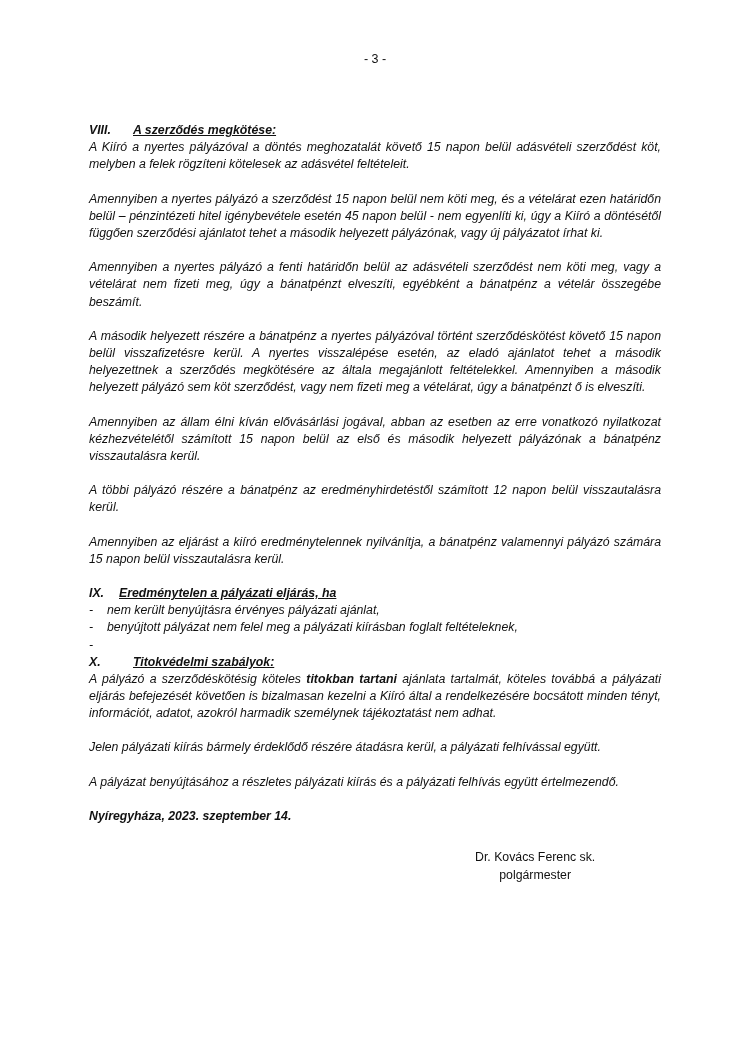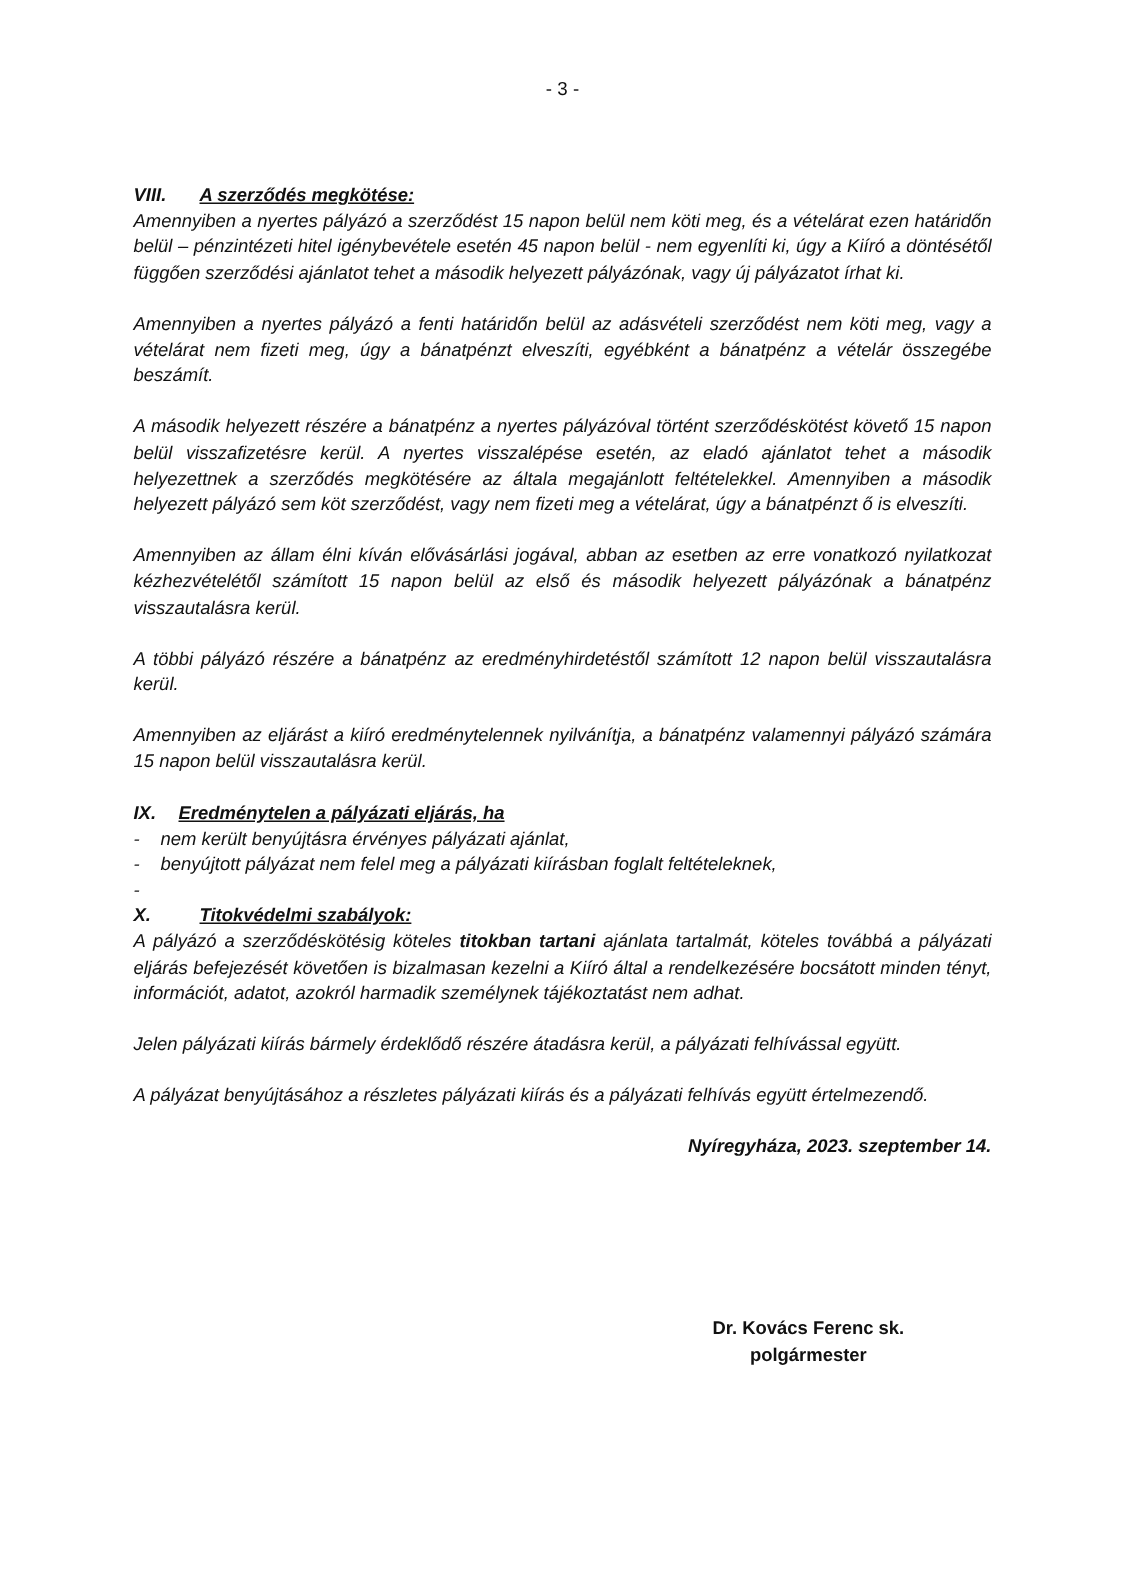--- a/index.html
+++ b/index.html
@@ -10,31 +10,32 @@
   .content { position: absolute; left: 89px; top: 122px; width: 572px; font-size: 12.3px; line-height: 17.2px; font-style: italic; }
   .heading { font-weight: bold; text-decoration: underline; margin: 0; }
   .heading .num { display: inline-block; width: 44px; }
   .heading.ix .num { width: 30px; }
   .heading.x .num { width: 44px; }
   p { margin: 0 0 17px 0; text-align: justify; }
   ul.list { list-style: none; margin: 0 0 17px 0; padding: 0; }
   ul.list li { position: relative; padding-left: 18px; }
   ul.list li .dash { position: absolute; left: 0; }
   .bold { font-weight: bold; }
-  .date { font-weight: bold; margin: 0; text-align: right; }
-  .signature { position: absolute; left: 475px; top: 849px; font-weight: bold; font-size: 12.3px; line-height: 17.5px; text-align: center; margin-top: 28px; }
+  .date { font-weight: bold; margin: 0; }
+  .signature { position: absolute; left: 475px; top: 849px; font-weight: normal; font-size: 12.3px; line-height: 17.5px; text-align: center; }
 </style>
 </head>
 <body>
 
 <div class="page-number">- 3 -</div>
 
 <div class="content">
 
   <div class="heading viii"><span class="num">VIII.</span><span>A szerződés megkötése:</span></div>
+  <p>A Kiíró a nyertes pályázóval a döntés meghozatalát követő 15 napon belül adásvételi szerződést köt, melyben a felek rögzíteni kötelesek az adásvétel feltételeit.</p>
   <p>Amennyiben a nyertes pályázó a szerződést 15 napon belül nem köti meg, és a vételárat ezen határidőn belül – pénzintézeti hitel igénybevétele esetén 45 napon belül - nem egyenlíti ki, úgy a Kiíró a döntésétől függően szerződési ajánlatot tehet a második helyezett pályázónak, vagy új pályázatot írhat ki.</p>
   <p>Amennyiben a nyertes pályázó a fenti határidőn belül az adásvételi szerződést nem köti meg, vagy a vételárat nem fizeti meg, úgy a bánatpénzt elveszíti, egyébként a bánatpénz a vételár összegébe beszámít.</p>
   <p>A második helyezett részére a bánatpénz a nyertes pályázóval történt szerződéskötést követő 15 napon belül visszafizetésre kerül. A nyertes visszalépése esetén, az eladó ajánlatot tehet a második helyezettnek a szerződés megkötésére az általa megajánlott feltételekkel. Amennyiben a második helyezett pályázó sem köt szerződést, vagy nem fizeti meg a vételárat, úgy a bánatpénzt ő is elveszíti.</p>
   <p>Amennyiben az állam élni kíván elővásárlási jogával, abban az esetben az erre vonatkozó nyilatkozat kézhezvételétől számított 15 napon belül az első és második helyezett pályázónak a bánatpénz visszautalásra kerül.</p>
   <p>A többi pályázó részére a bánatpénz az eredményhirdetéstől számított 12 napon belül visszautalásra kerül.</p>
   <p>Amennyiben az eljárást a kiíró eredménytelennek nyilvánítja, a bánatpénz valamennyi pályázó számára 15 napon belül visszautalásra kerül.</p>
 
   <div class="heading ix"><span class="num">IX.</span><span>Eredménytelen a pályázati eljárás, ha</span></div>
   <ul class="list">
     <li><span class="dash">-</span><span>nem került benyújtásra érvényes pályázati ajánlat,</span></li>

